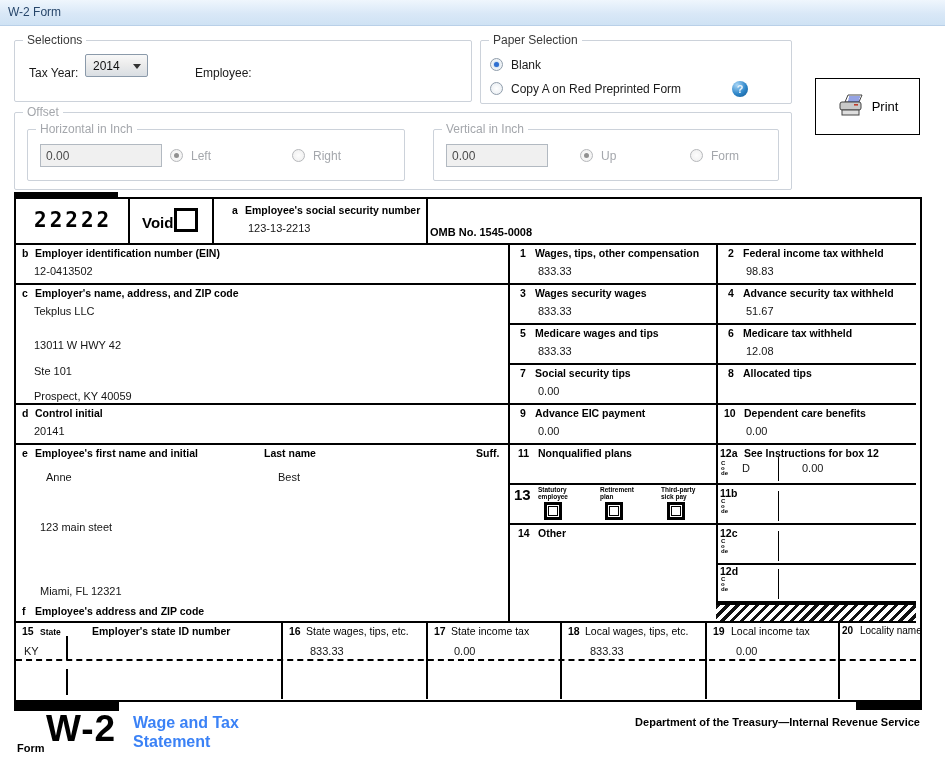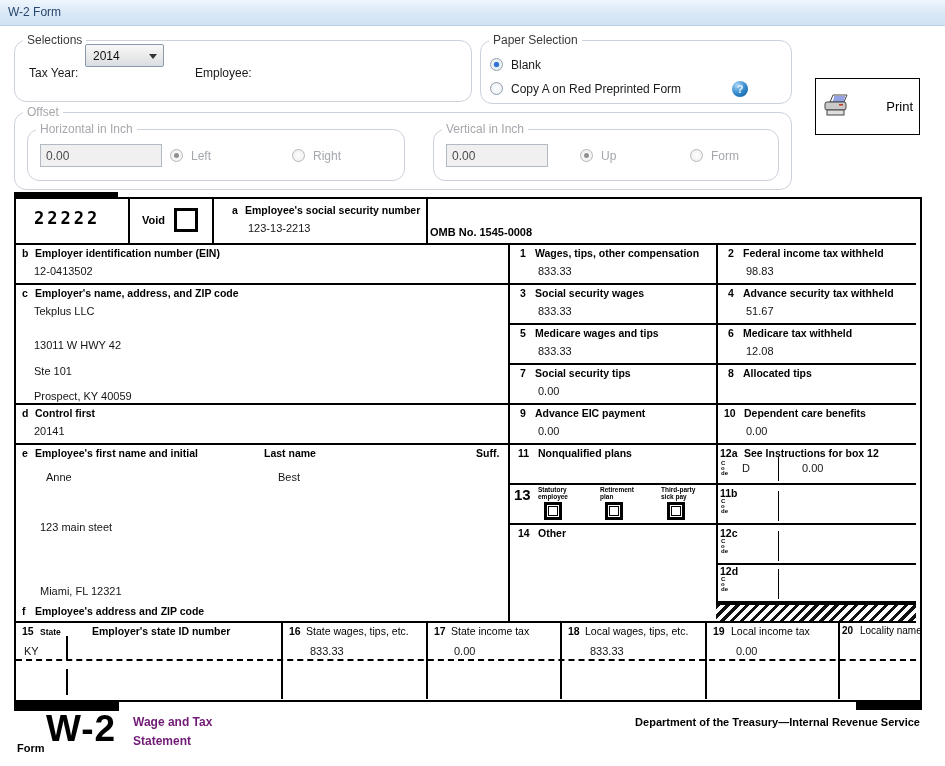--- a/index.html
+++ b/index.html
@@ -2,71 +2,71 @@
 <html><head>
 <meta charset="utf-8">
 <style>
   html,body{margin:0;padding:0}
   body{width:945px;height:766px;background:#fff;font-family:"Liberation Sans",sans-serif;position:relative;overflow:hidden}
   .abs{position:absolute}
   
   .titlebar{left:0;top:0;width:945px;height:25px;background:linear-gradient(#eff6fd,#d9e8f7 55%,#cfe2f4);border-bottom:1px solid #b9d0e8}
   .titlebar-text{left:8px;top:5px;font-size:12px;color:#28476b}
   
-  .grp{border:1px solid #ccd2da;border-radius:12px}
+  .grp{border:1px solid #ccd2da;border-radius:2px}
   .grp-label{position:absolute;top:-8px;left:8px;background:#fff;padding:0 4px;font-size:12px;color:#3a3a3a;line-height:14px;white-space:nowrap}
   .grp-label.dis{color:#a4a7ac}
   .uilabel{font-size:12px;color:#1b1b1b;white-space:nowrap}
   .uilabel.dis{color:#a4a7ac}
   
   .combo{background:linear-gradient(#f8f8f8,#ececec 45%,#d9dee3);border:1px solid #8b9aaa;border-radius:2px;font-size:12px;color:#111;display:flex;align-items:center;padding:0 18px 0 7px;box-sizing:border-box}
   .combo .arrow{position:absolute;right:6px;top:50%;margin-top:-2px;width:0;height:0;border-left:4px solid transparent;border-right:4px solid transparent;border-top:5px solid #333}
   
   .radio{width:13px;height:13px;border-radius:50%;border:1px solid #909dab;background:radial-gradient(#fff,#e6ebf0);box-sizing:border-box}
   .radio.sel::after{content:"";position:absolute;left:3px;top:3px;width:5px;height:5px;border-radius:50%;background:#2f6fd1;box-shadow:0 0 2px #5b9bd5}
   .radio.dis{border-color:#b6b8bb;background:radial-gradient(#fdfdfd,#ededed)}
   .radio.dis.sel::after{background:#909090;box-shadow:none}
   
   .tb{position:absolute;border:1px solid #b2b9c1;background:#f0f0f0;font-size:12px;color:#4a4a4a;padding:0 5px;font-family:"Liberation Sans",sans-serif;box-sizing:border-box}
   
-  .printbtn{border:1px solid #000;background:#fff;display:flex;align-items:center;justify-content:space-between;gap:5px;font-size:13px;color:#000;cursor:pointer}
+  .printbtn{border:1px solid #000;background:#fff;display:flex;align-items:center;justify-content:center;gap:5px;font-size:13px;color:#000;cursor:pointer}
   .helpicon{width:16px;height:16px;border-radius:50%;background:radial-gradient(circle at 5px 4px,#a8d6f7,#2e86c9 55%,#10568f);color:#eaf4fb;font-size:11px;font-weight:bold;text-align:center;line-height:16px}
   
   .w2{left:14px;top:197px;width:904px;height:501px;border:2px solid #000;background:#fff}
   .lbl{position:absolute;font-size:10.5px;font-weight:bold;color:#000;white-space:nowrap}
   .no{display:inline-block;min-width:15px;font-weight:bold}
   .val{position:absolute;font-size:11px;color:#151515;white-space:nowrap}
-  .big5{position:absolute;font-family:"DejaVu Sans Mono",monospace;font-weight:bold;font-size:17px;letter-spacing:3px;color:#000}
+  .big5{position:absolute;font-family:"DejaVu Sans Mono",monospace;font-weight:bold;font-size:21px;letter-spacing:3px;color:#000}
   .hl{position:absolute;height:2px;background:#000}
   .vl{position:absolute;width:2px;background:#000}
   .dashedl{position:absolute;border-top:2px dashed #000;height:0}
   .hatch{position:absolute;background:repeating-linear-gradient(135deg,#111 0 3px,#fff 3px 7px);border-top:2px solid #000;box-sizing:border-box}
   .vert{position:absolute;width:7px;font-size:6px;line-height:5px;font-weight:bold;word-break:break-all;color:#000}
   .tinylbl{position:absolute;font-size:6.5px;line-height:6.5px;font-weight:bold;white-space:nowrap}
   .w2check{position:absolute;width:12px;height:12px;border:3px solid #000;background:#fff}
   .w2check .inner{position:absolute;inset:1px;border:1px solid #000}
   .voidbox{position:absolute;width:18px;height:18px;border:3px solid #000;background:#fff}
   .mark{position:absolute;background:#000}
   
   .formword{position:absolute;font-size:11px;font-weight:bold;color:#000}
   .w2mark{position:absolute;font-size:37px;font-weight:900;color:#000;letter-spacing:1px}
-  .w2title{position:absolute;font-size:12px;font-weight:bold;color:#701a75;line-height:19px}
+  .w2title{position:absolute;font-size:16px;font-weight:bold;color:#3b82f6;line-height:19px}
   .agency{position:absolute;font-size:11px;font-weight:bold;color:#000;white-space:nowrap}
 </style>
 </head>
 <body>
 
 <div class="abs titlebar">
   <div class="abs titlebar-text">W-2 Form</div>
 </div>
 
 <div class="abs grp" style="left:14px;top:40px;width:456px;height:60px">
   <div class="grp-label">Selections</div>
   <div class="abs uilabel" style="left:14px;top:25px">Tax Year:</div>
-  <div class="abs combo" style="left:70px;top:3px;width:79px;height:23px">
+  <div class="abs combo" style="left:70px;top:13px;width:63px;height:23px">
     <span>2014</span>
     <span class="arrow"></span>
   </div>
   <div class="abs uilabel" style="left:180px;top:25px">Employee:</div>
 </div>
 
 <div class="abs grp" style="left:480px;top:40px;width:310px;height:62px">
   <div class="grp-label">Paper Selection</div>
   <div class="abs radio sel" style="left:9px;top:17px"></div>
   <div class="abs uilabel" style="left:30px;top:17px">Blank</div>
@@ -132,52 +132,52 @@
   <div class="hl" style="left:0;top:204px;width:900px"></div>
   <div class="hl" style="left:0;top:244px;width:900px"></div>
   <div class="hl" style="left:492px;top:284px;width:408px"></div>
   <div class="hl" style="left:492px;top:324px;width:408px"></div>
   <div class="hl" style="left:700px;top:364px;width:200px"></div>
   <div class="hl" style="left:700px;top:402px;width:200px"></div>
   <div class="hatch" style="left:700px;top:404px;width:200px;height:18px"></div>
   <div class="hl" style="left:0;top:422px;width:900px"></div>
 
   <div class="big5" style="left:18px;top:9px">22222</div>
-  <div class="lbl" style="left:126px;top:15px;font-size:11px">Void</div>
+  <div class="lbl" style="left:126px;top:15px;font-size:15px">Void</div>
   <div class="voidbox" style="left:158px;top:9px"></div>
   <div class="lbl" style="left:216px;top:5px"><span class="no" style="min-width:13px">a</span><span>Employee's social security number</span></div>
   <div class="val" style="left:232px;top:23px">123-13-2213</div>
   <div class="lbl" style="left:414px;top:27px;font-size:11px">OMB No. 1545-0008</div>
 
   <div class="lbl" style="left:6px;top:48px"><span class="no" style="min-width:13px">b</span><span>Employer identification number (EIN)</span></div>
   <div class="val" style="left:18px;top:66px">12-0413502</div>
 
   <div class="lbl" style="left:6px;top:88px"><span class="no" style="min-width:13px">c</span><span>Employer's name, address, and ZIP code</span></div>
   <div class="val" style="left:18px;top:106px">Tekplus LLC</div>
   <div class="val" style="left:18px;top:140px">13011 W HWY 42</div>
   <div class="val" style="left:18px;top:166px">Ste 101</div>
   <div class="val" style="left:18px;top:191px">Prospect, KY 40059</div>
 
-  <div class="lbl" style="left:6px;top:208px"><span class="no" style="min-width:13px">d</span><span>Control first</span></div>
+  <div class="lbl" style="left:6px;top:208px"><span class="no" style="min-width:13px">d</span><span>Control initial</span></div>
   <div class="val" style="left:18px;top:226px">20141</div>
 
   <div class="lbl" style="left:6px;top:248px"><span class="no" style="min-width:13px">e</span><span>Employee's first name and initial</span></div>
   <div class="lbl" style="left:248px;top:248px">Last name</div>
   <div class="lbl" style="left:460px;top:248px">Suff.</div>
   <div class="val" style="left:30px;top:272px">Anne</div>
   <div class="val" style="left:262px;top:272px">Best</div>
   <div class="val" style="left:24px;top:322px">123 main steet</div>
   <div class="val" style="left:24px;top:386px">Miami, FL 12321</div>
   <div class="lbl" style="left:6px;top:406px"><span class="no" style="min-width:13px">f</span><span>Employee's address and ZIP code</span></div>
 
   <div class="lbl" style="left:504px;top:48px"><span class="no">1</span><span>Wages, tips, other compensation</span></div>
   <div class="val" style="left:522px;top:66px">833.33</div>
   <div class="lbl" style="left:712px;top:48px"><span class="no">2</span><span>Federal income tax withheld</span></div>
   <div class="val" style="left:730px;top:66px">98.83</div>
-  <div class="lbl" style="left:504px;top:88px"><span class="no">3</span><span>Social security wages</span></div>
+  <div class="lbl" style="left:504px;top:88px"><span class="no">3</span><span>Wages security wages</span></div>
   <div class="val" style="left:522px;top:106px">833.33</div>
   <div class="lbl" style="left:712px;top:88px"><span class="no">4</span><span>Advance security tax withheld</span></div>
   <div class="val" style="left:730px;top:106px">51.67</div>
   <div class="lbl" style="left:504px;top:128px"><span class="no">5</span><span>Medicare wages and tips</span></div>
   <div class="val" style="left:522px;top:146px">833.33</div>
   <div class="lbl" style="left:712px;top:128px"><span class="no">6</span><span>Medicare tax withheld</span></div>
   <div class="val" style="left:730px;top:146px">12.08</div>
   <div class="lbl" style="left:504px;top:168px"><span class="no">7</span><span>Social security tips</span></div>
   <div class="val" style="left:522px;top:186px">0.00</div>
   <div class="lbl" style="left:712px;top:168px"><span class="no">8</span><span>Allocated tips</span></div>

